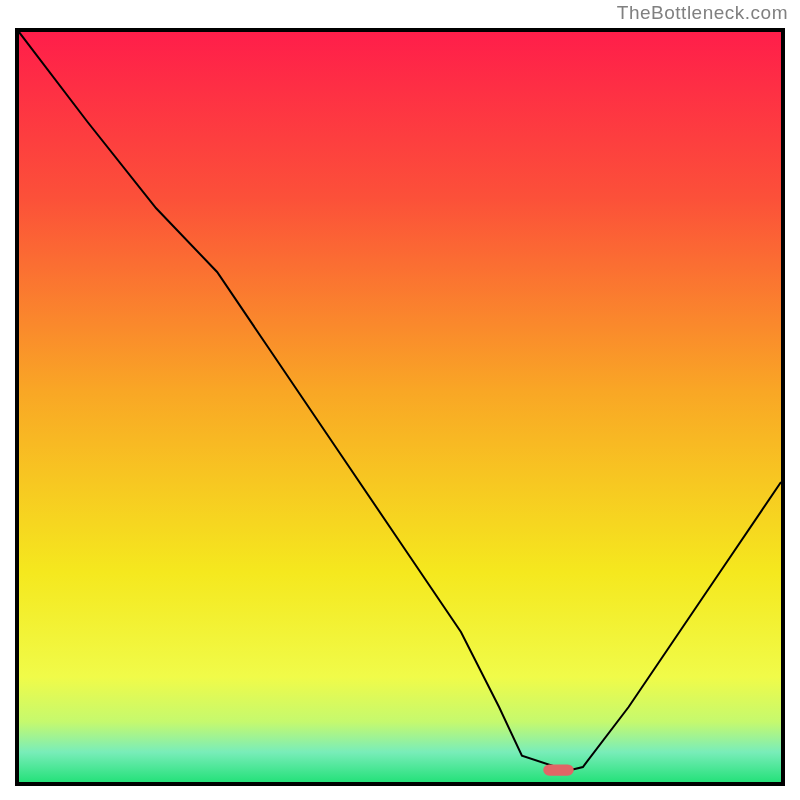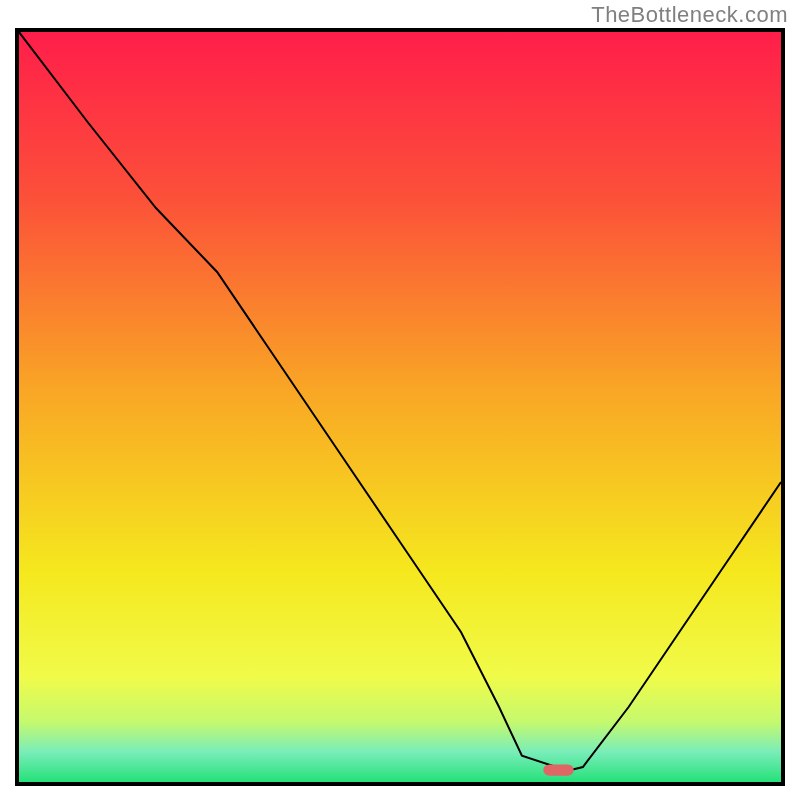--- a/index.html
+++ b/index.html
@@ -9,21 +9,21 @@
     height: 800px;
     background: #ffffff;
     position: relative;
     font-family: Arial, Helvetica, sans-serif;
   }
   .watermark {
     position: absolute;
     top: 2px;
     right: 12px;
     color: #808080;
-    font-size: 22px;
+    font-size: 19px;
     letter-spacing: 0.5px;
   }
   .plot-frame {
     position: absolute;
     top: 28px;
     left: 15px;
     width: 770px;
     height: 758px;
     box-sizing: border-box;
     border: 4px solid #000000;

